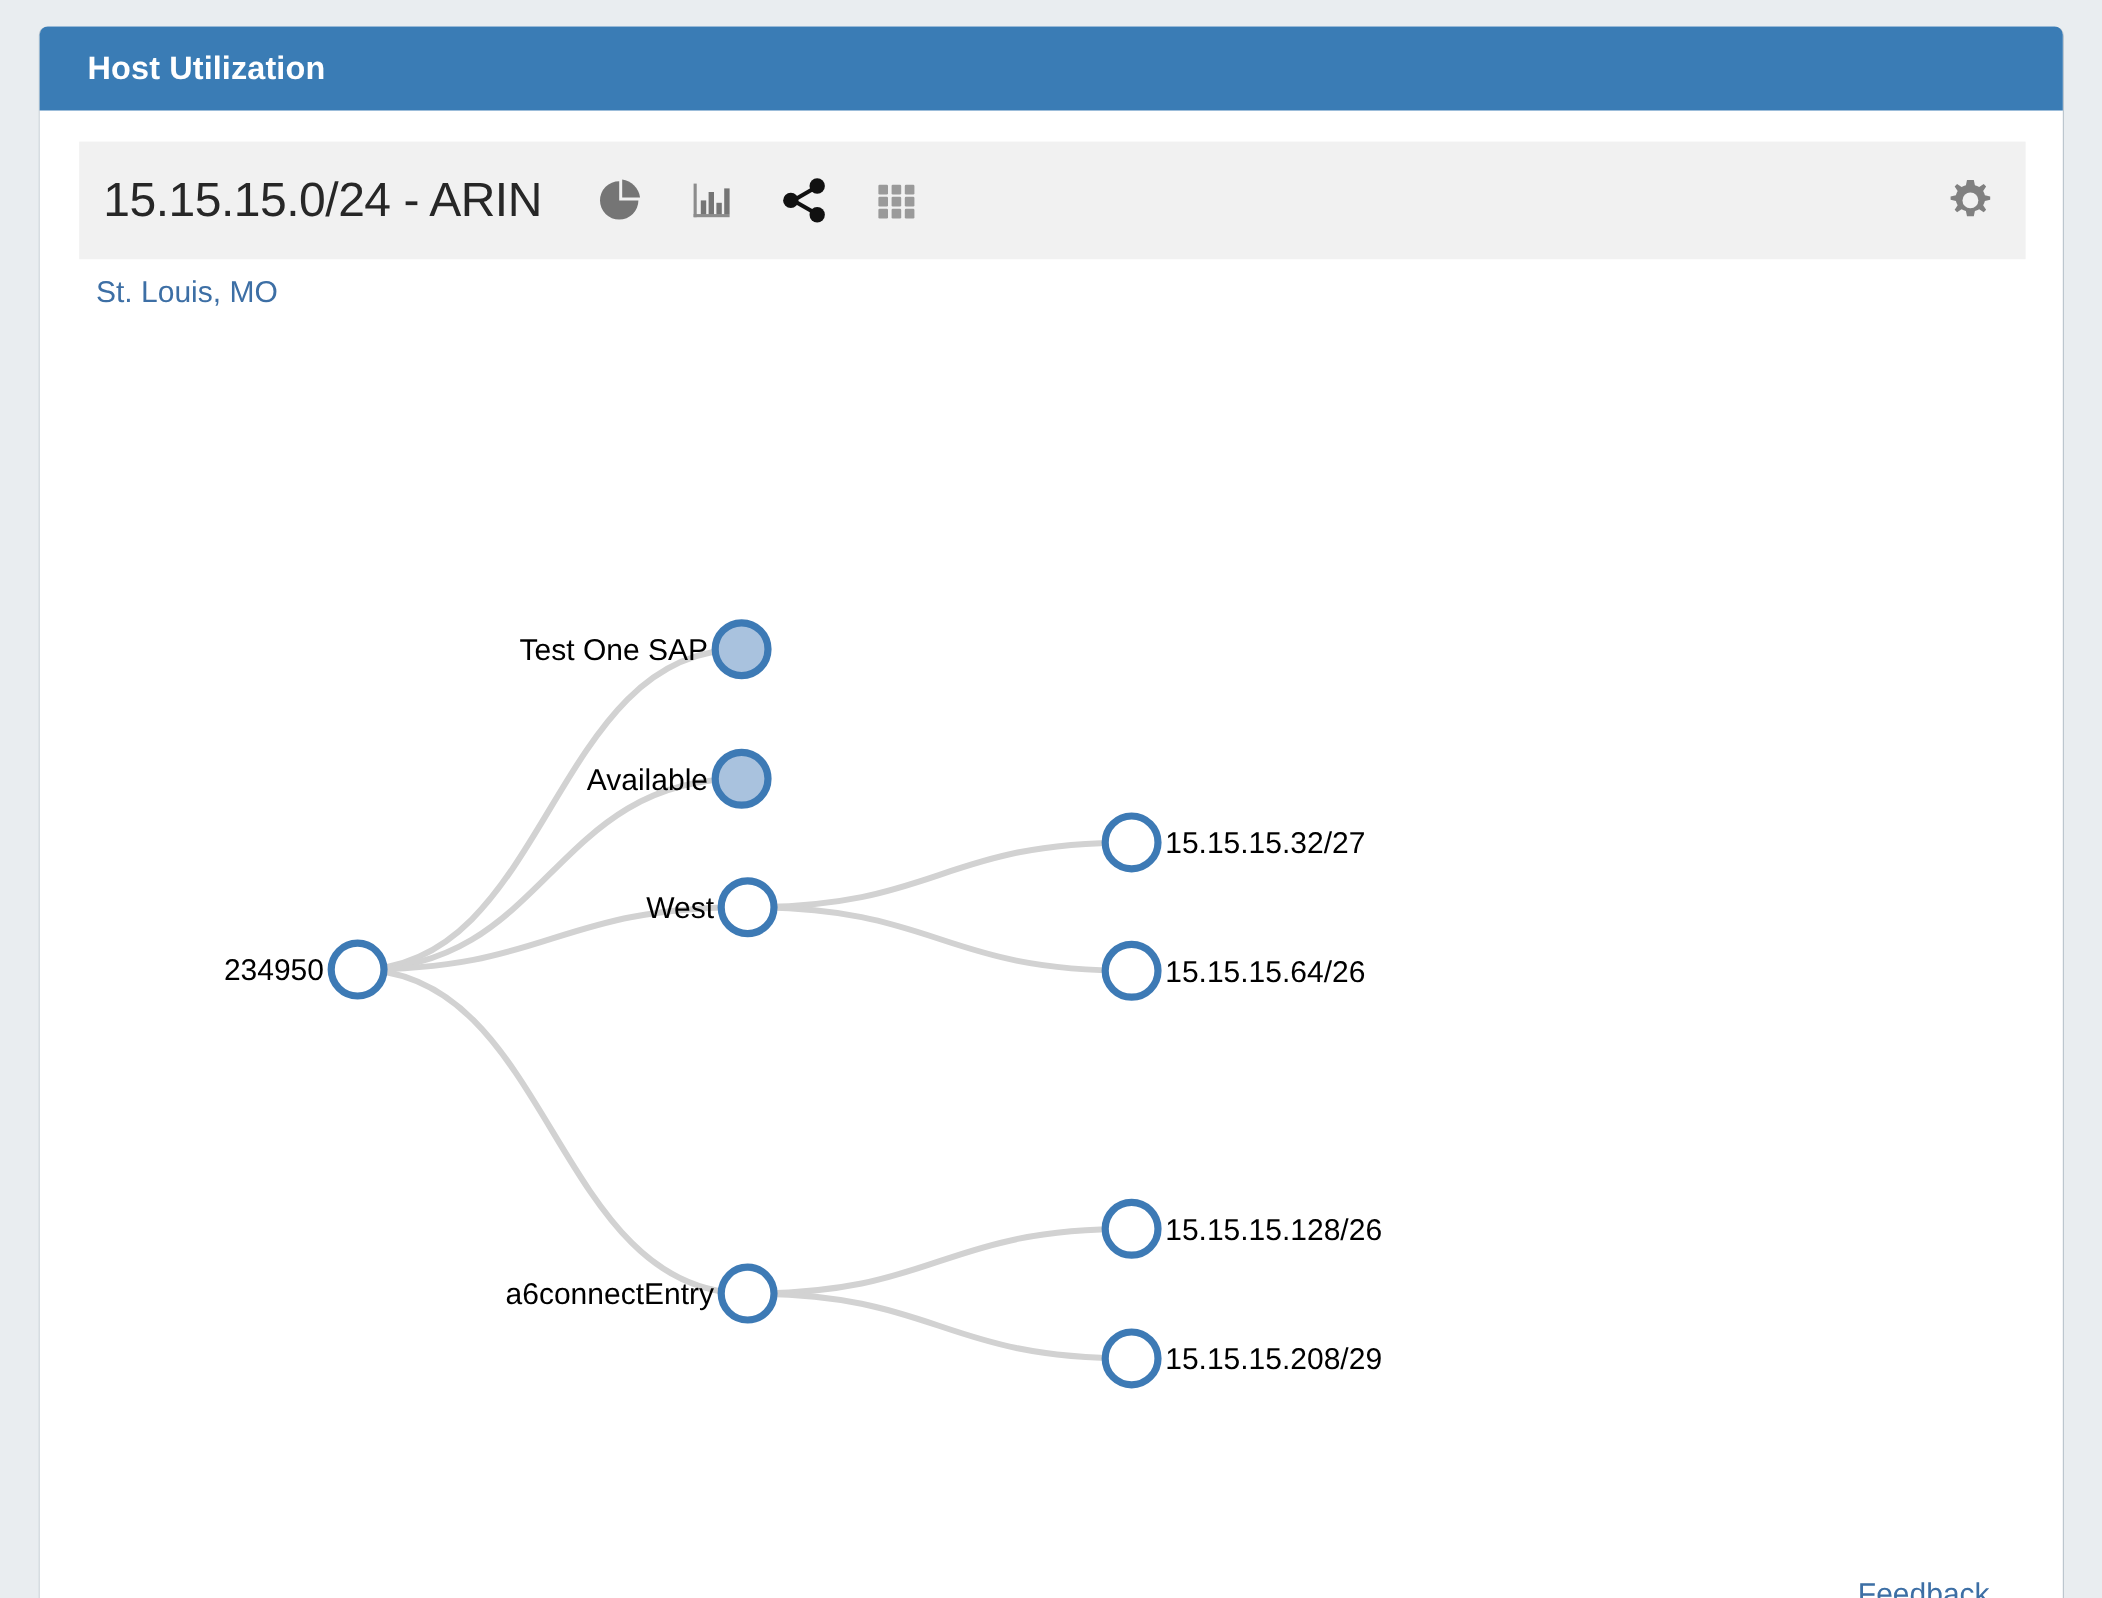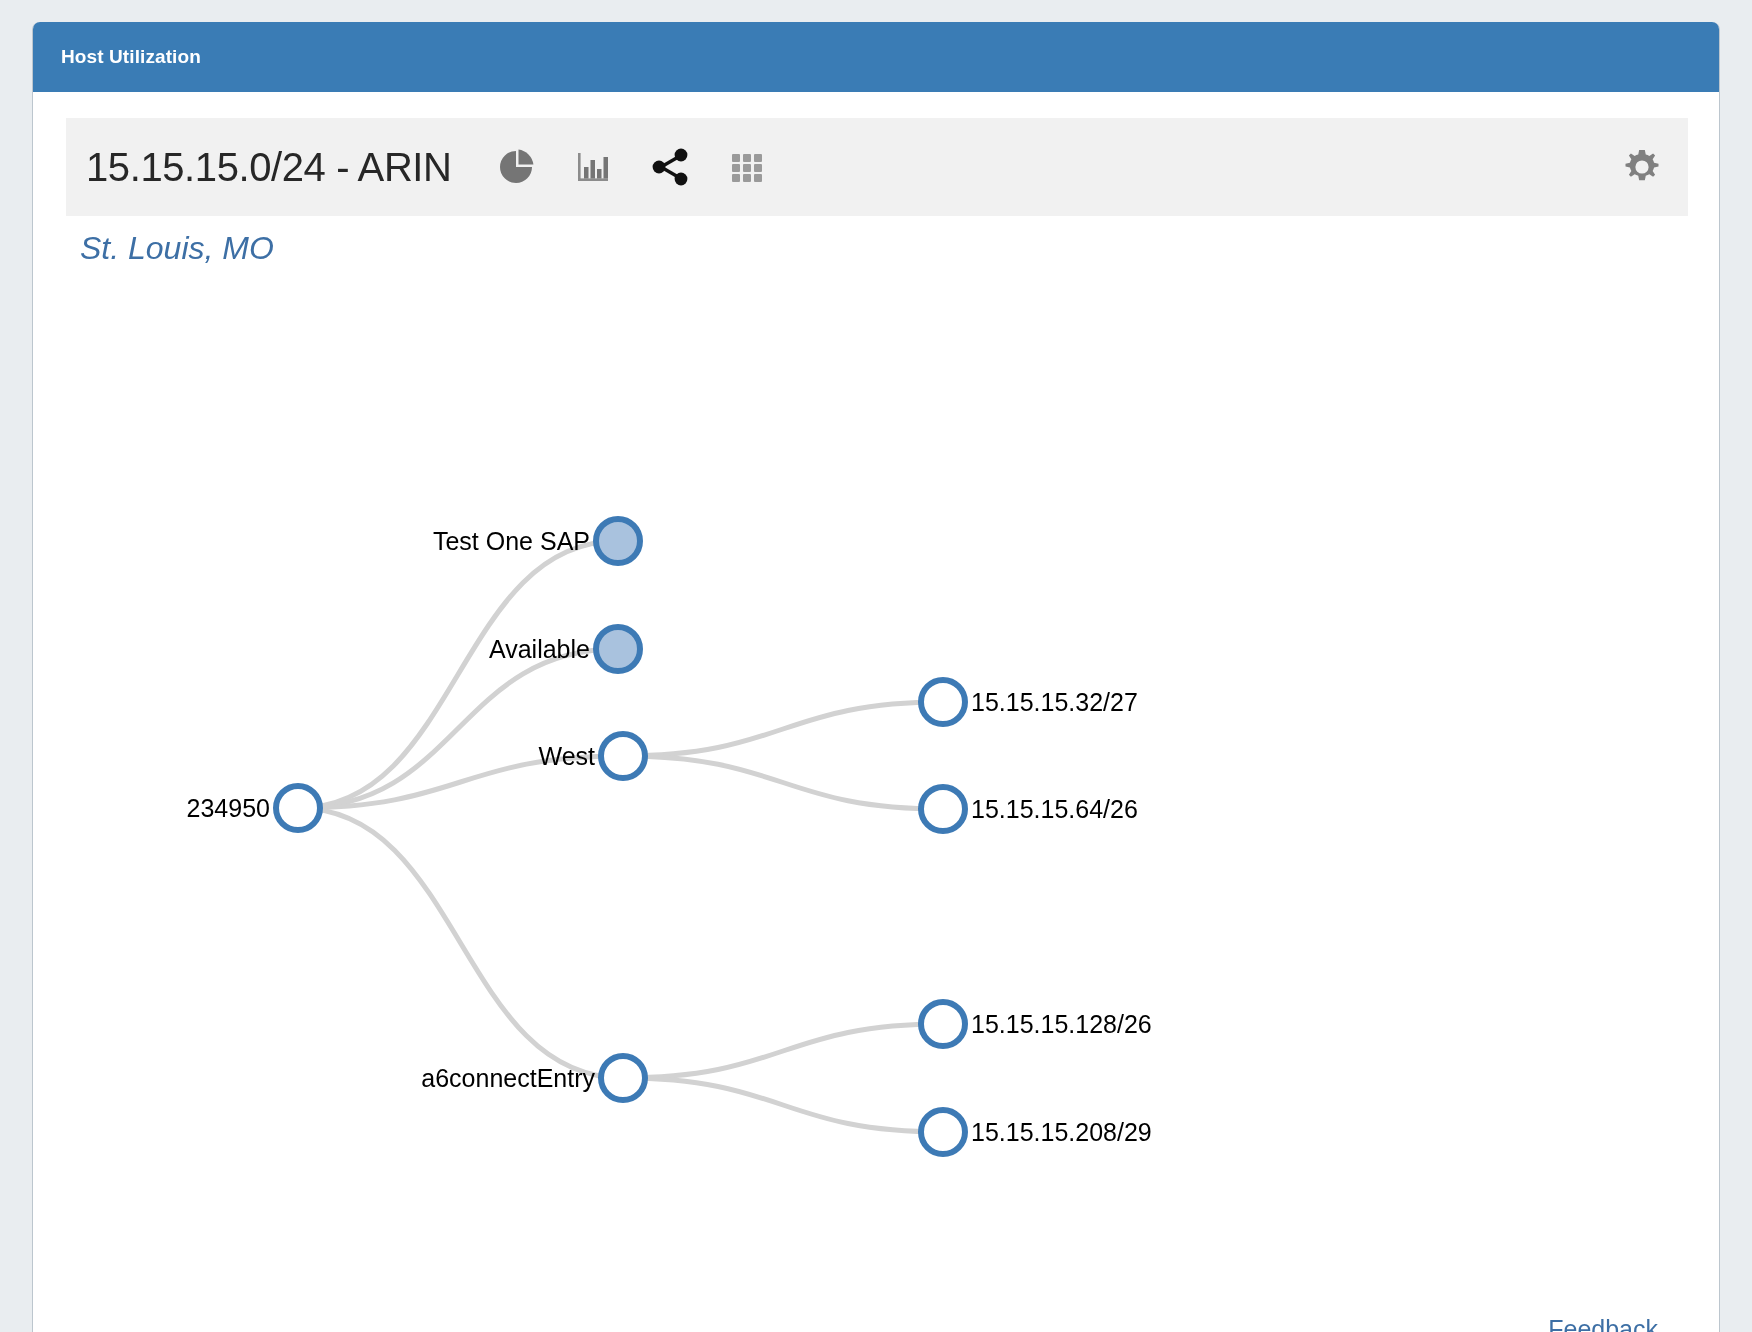--- a/index.html
+++ b/index.html
@@ -32,23 +32,24 @@
     height: 70px;
     background: #3a7cb5;
     border-radius: 7px 7px 0 0;
     display: flex;
     align-items: center;
     padding-left: 28px;
     box-sizing: border-box;
   }
   #panel-title {
     color: #ffffff;
-    font-size: 19px;
+    font-size: 27px;
     font-weight: bold;
     letter-spacing: .1px;
+    margin-left: 12px;
   }
 
   
   #card {
     position: absolute;
     left: 33px;
     top: 96px;
     width: 1622px;
     height: 1234px;
     background: #ffffff;
@@ -86,26 +87,25 @@
   }
   #gear-wrap {
     margin-left: auto;
     display: flex;
     align-items: center;
   }
 
   
   #subtitle {
     margin: 14px 0 0 14px;
-    font-size: 32px;
+    font-size: 25px;
     color: #3d6fa5;
     font-weight: normal;
     cursor: pointer;
     display: inline-block;
-    font-style: italic;
   }
 
   
   #graph-area {
     position: absolute;
     left: 0;
     top: 140px;
     width: 1622px;
     height: 1040px;
   }

